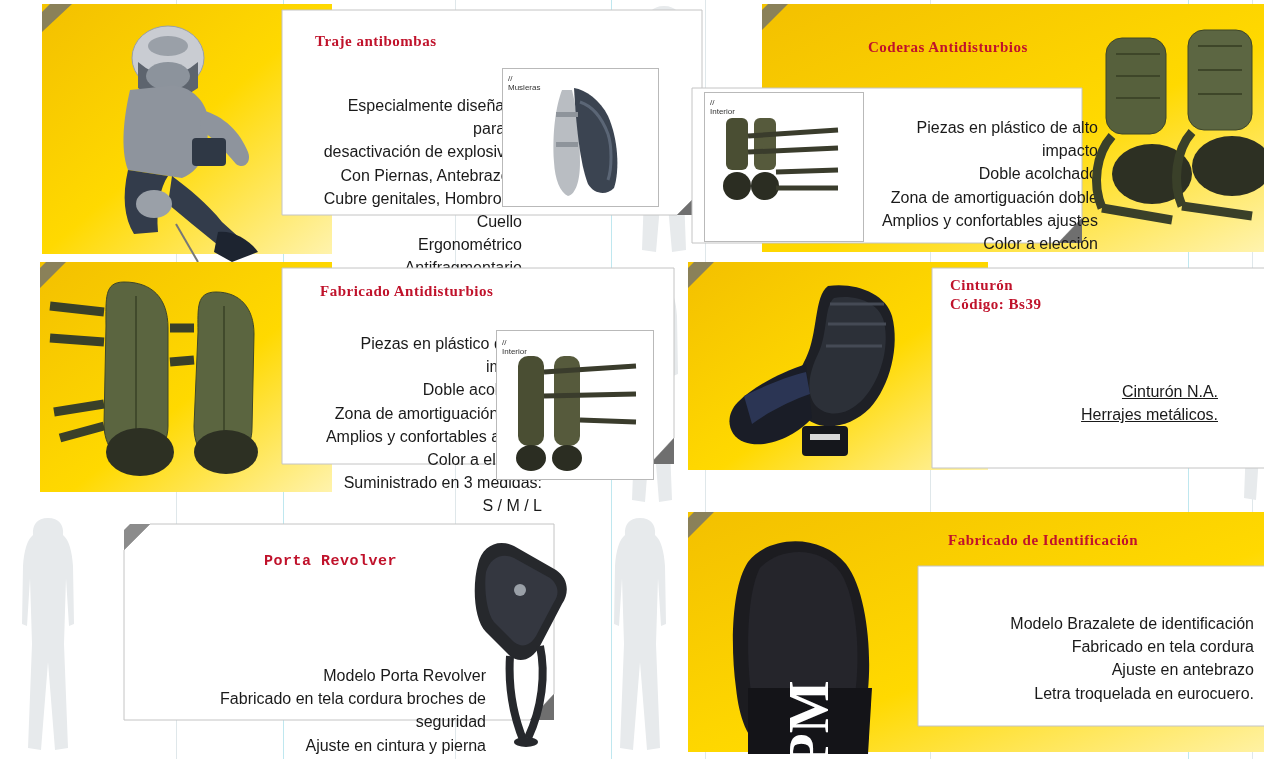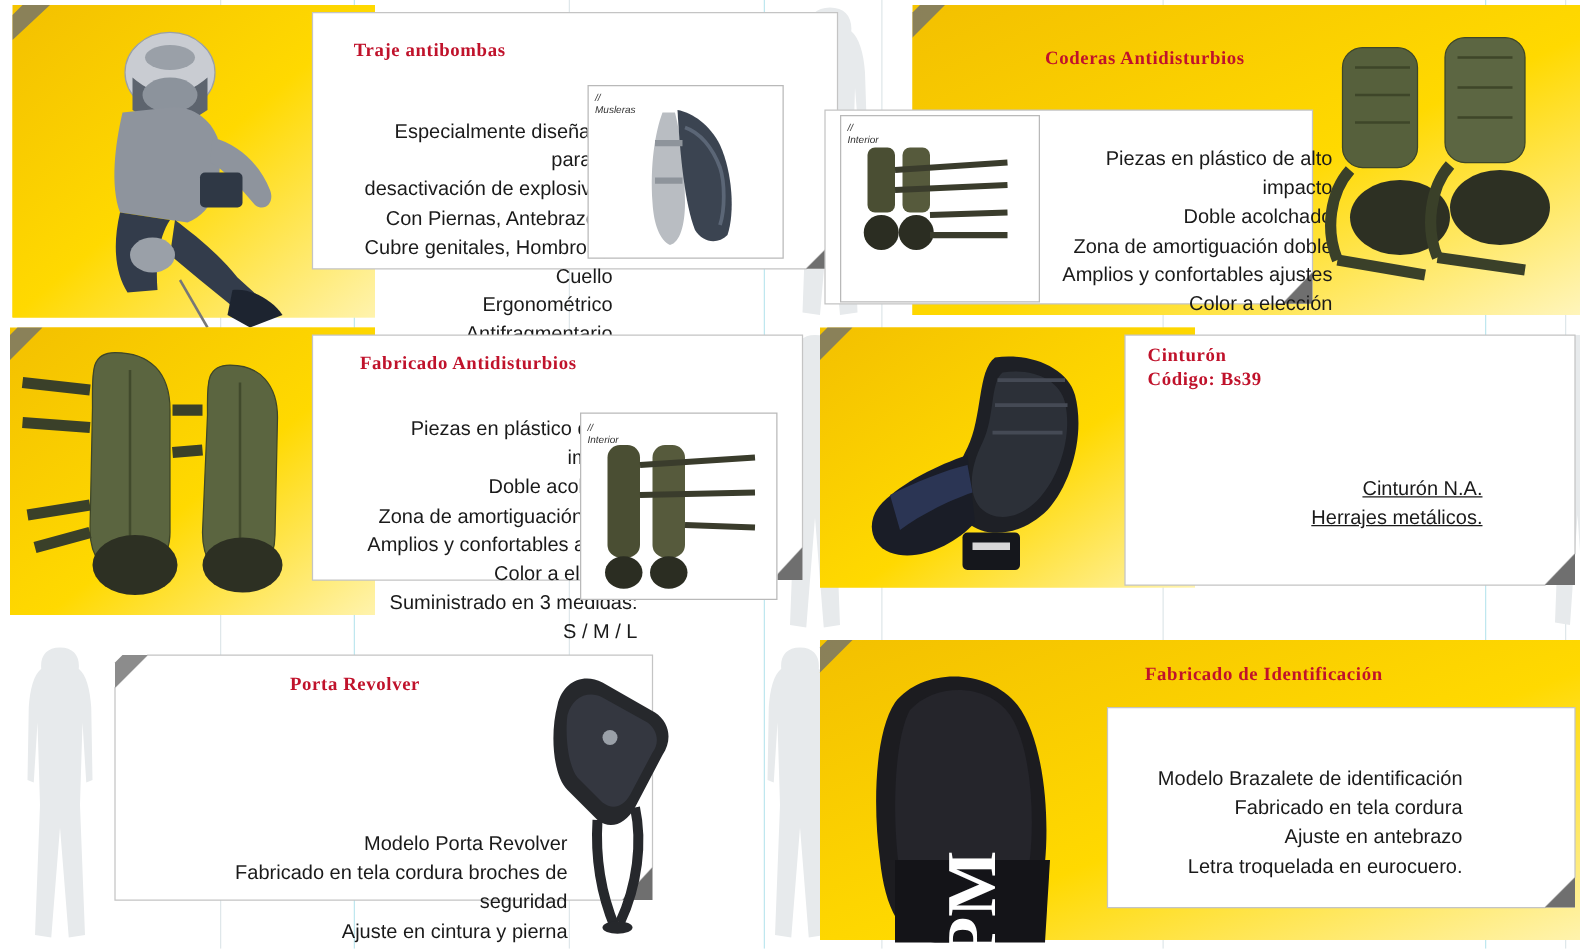--- a/index.html
+++ b/index.html
@@ -3,21 +3,21 @@
 <meta charset="utf-8">
 <style>
   html,body{margin:0;padding:0;}
   body{
     width:1264px;height:759px;
     background:#ffffff;
     font-family:"Liberation Sans", sans-serif;
     overflow:hidden;
     position:relative;
   }
-  .page{position:absolute;inset:0;}
+  .page{position:absolute;inset:0;padding-left:32px;}
 
   
   .bg-layer{position:absolute;inset:0;overflow:hidden;}
   .vline{position:absolute;top:0;bottom:0;width:1px;background:#dfe7ea;}
   .vline.cyan{background:#bfe7ef;}
 
   
   .card{position:absolute;}
   .ybox{
     position:absolute;
@@ -44,21 +44,20 @@
     color:#1a1a1a;
     font-size:16px;
     line-height:1.45;
     white-space:pre-line;
     text-align:right;
   }
   .sublabel{
     position:absolute;
     color:#333;
     font-size:8px;
-    font-style:italic;
   }
   .inset{
     position:absolute;
     background:#ffffff;
     border:1px solid #b9b9b9;
   }
 
   
   .art{position:absolute;}
   svg{display:block;overflow:visible;}
@@ -322,21 +321,21 @@
     </svg>
   </div>
 
   <div class="card">
     <svg class="wbox" style="left:92px;top:524px;border:none;" width="430" height="196">
       <path d="M26 0 L430 0 L430 170 L406 196 L0 196 L0 26 Z" fill="#ffffff" stroke="#c4c4c4" stroke-width="1"></path>
       <path d="M406 196 L430 170 L430 196 Z" fill="#6f6f6f"></path>
       <path d="M0 26 L26 0 L6 0 L0 6 Z" fill="#6f6f6f" opacity=".8"></path>
     </svg>
 
-    <div class="title" style="left:232px;top:539px;width:280px;">Porta Revolver</div>
+    <div class="title" style="left:232px;top:553px;width:280px;font-family:Liberation Mono, monospace;">Porta Revolver</div>
 
     <div class="body-text" style="left:124px;top:664px;width:330px;">Modelo Porta Revolver
 Fabricado en tela cordura broches de seguridad
 Ajuste en cintura y pierna</div>
 
     <svg class="art" style="left:420px;top:528px;" width="180" height="218">
       <path d="M26 36 C30 18 46 10 62 18 L104 42 C116 50 118 64 110 76
                L88 118 C80 132 68 136 58 128 L34 104 C22 92 20 58 26 36 Z" fill="#26282c"></path>
       <path d="M34 44 C38 30 50 24 62 30 L98 50 C106 56 108 66 102 74
                L84 108 C78 118 70 120 62 114 L42 94 C34 84 32 58 34 44 Z" fill="#343740"></path>
@@ -360,21 +359,21 @@
       <path d="M0 26 L26 0 L6 0 L0 6 Z" fill="#6f6f6f" opacity=".8"></path>
     </svg>
 
     <svg class="wbox" style="left:886px;top:566px;border:none;" width="374" height="160">
       <path d="M0 0 L374 0 L374 136 L350 160 L0 160 Z" fill="#ffffff" stroke="#c4c4c4" stroke-width="1"></path>
       <path d="M350 160 L374 136 L374 160 Z" fill="#6f6f6f"></path>
     </svg>
 
     <div class="title" style="left:916px;top:531px;width:330px;">Fabricado de Identificación</div>
 
-    <div class="body-text" style="left:870px;top:612px;width:300px;">Modelo Brazalete de identificación
+    <div class="body-text" style="left:922px;top:612px;width:300px;">Modelo Brazalete de identificación
 Fabricado en tela cordura
 Ajuste en antebrazo
 Letra troquelada en eurocuero.</div>
 
     <svg class="art" style="left:672px;top:528px;" width="220" height="228">
       <path d="M44 34 C66 6 118 6 142 36 C162 62 168 120 164 162
                C160 200 146 224 120 226 L76 226 C48 224 36 198 32 160
                C26 116 28 58 44 34 Z" fill="#1c1c20"></path>
       <path d="M56 40 C76 18 118 18 136 44 C152 68 156 120 152 158
                C148 192 138 212 116 214 L82 214 C60 212 50 190 46 156

